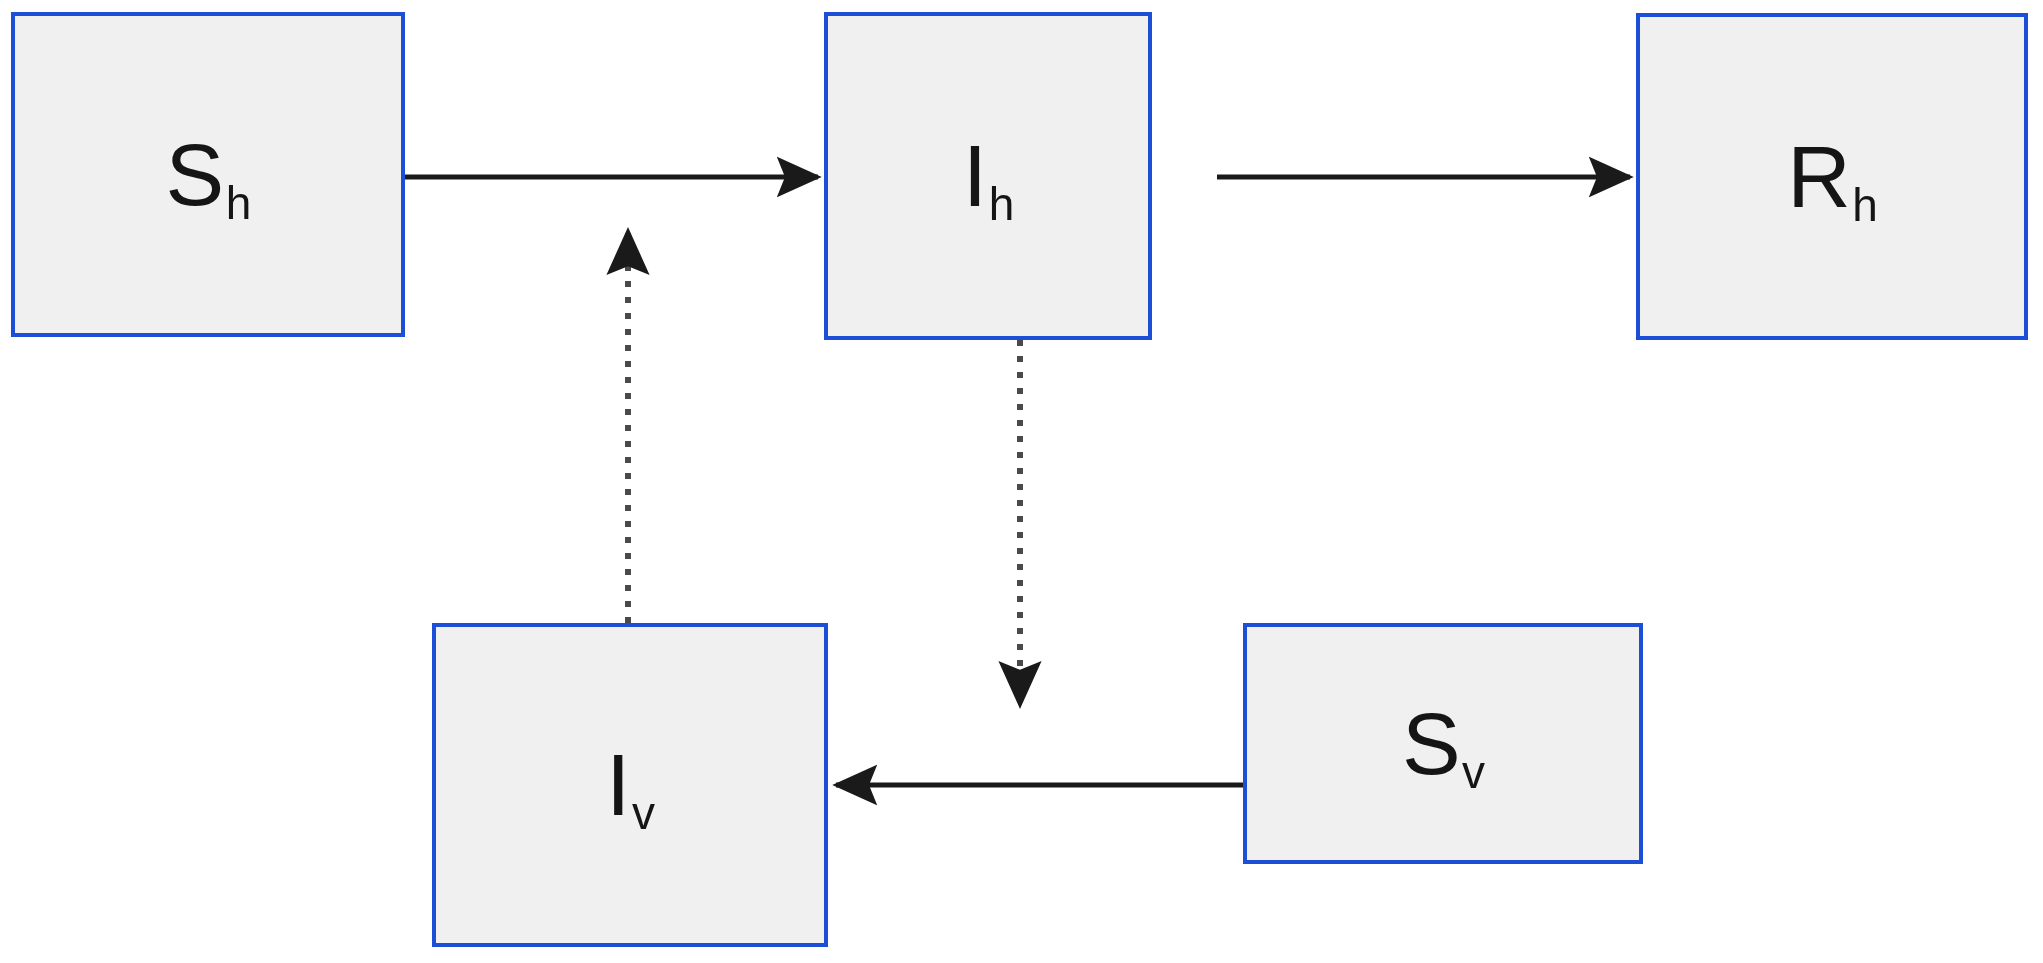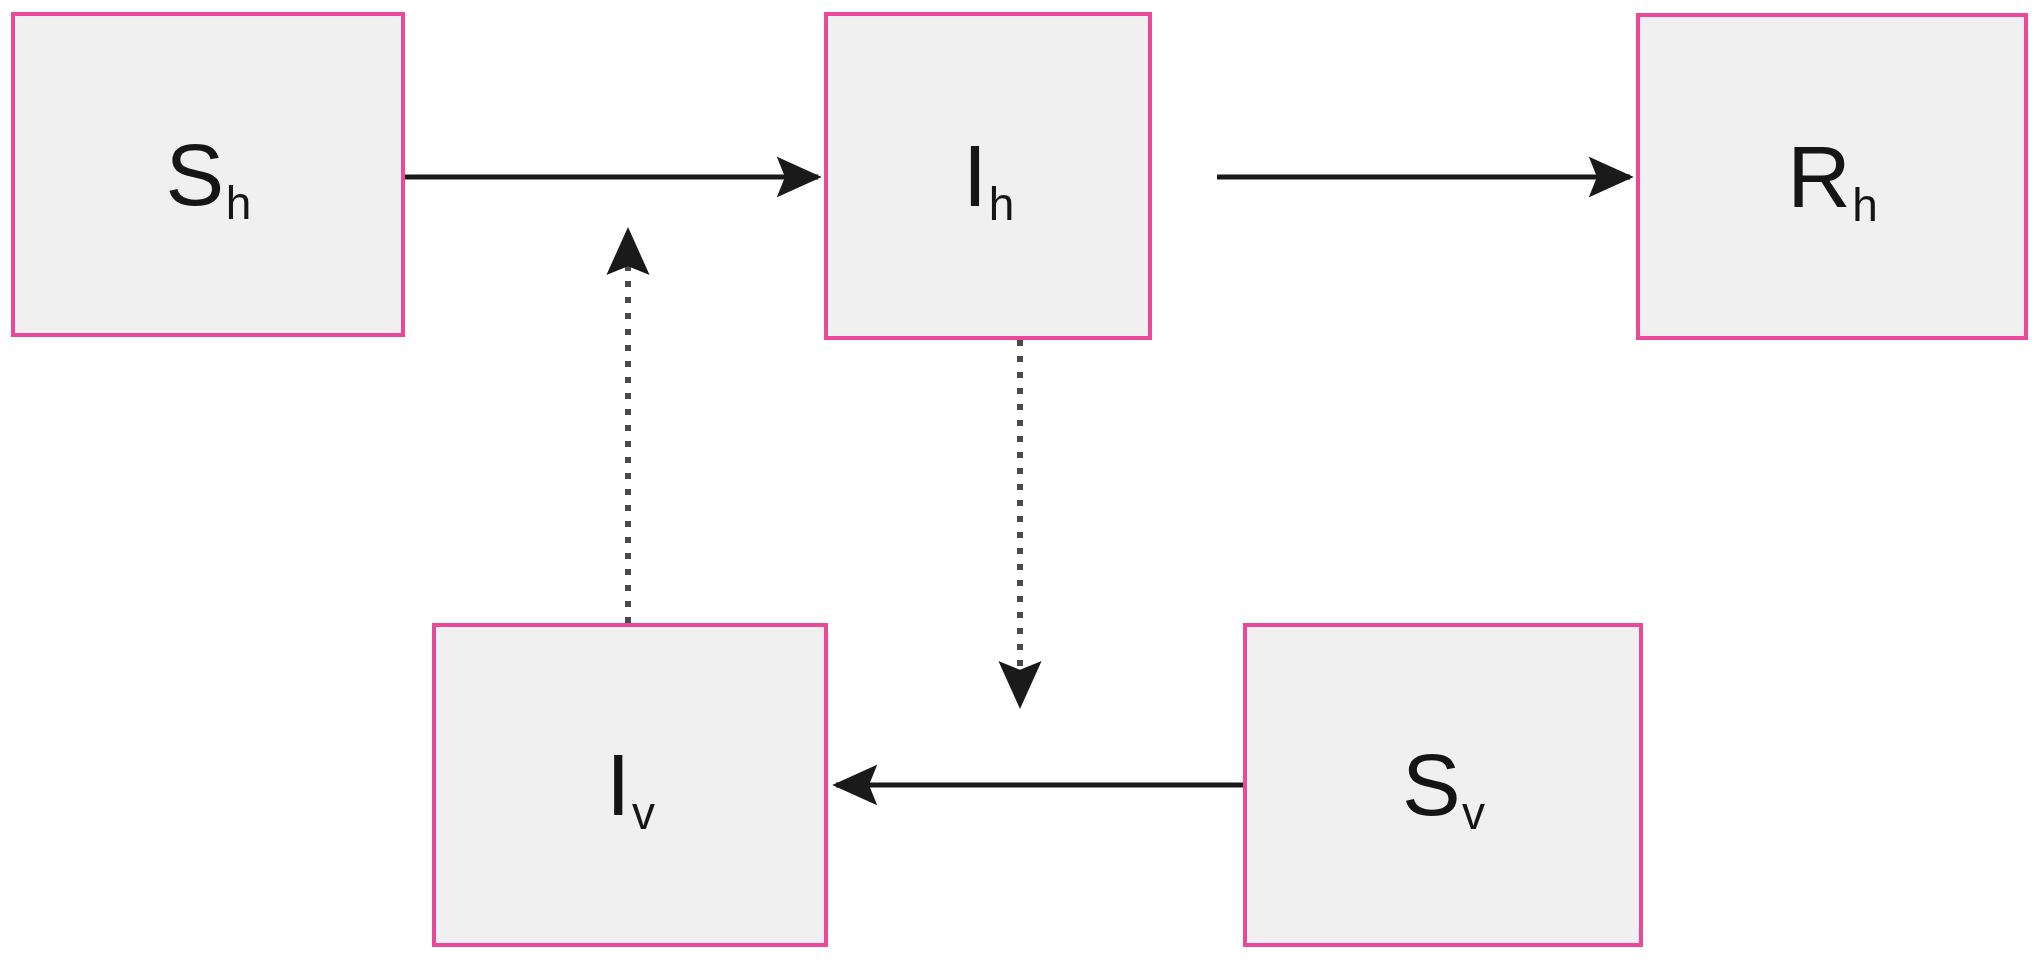--- a/index.html
+++ b/index.html
@@ -14,21 +14,21 @@
   #canvas {
     position: relative;
     width: 2043px;
     height: 963px;
     background: #ffffff;
     overflow: hidden;
   }
   .node {
     position: absolute;
     background: #f0f0f0;
-    border: 4px solid #ec4899;
+    border: 4px solid #1d4ed8;
     box-sizing: border-box;
     display: flex;
     align-items: center;
     justify-content: center;
   }
   .node-label {
     font-family: "Liberation Sans", sans-serif;
     font-size: 88px;
     line-height: 1;
     color: #151515;
@@ -55,21 +55,21 @@
     pointer-events: none;
   }
   .edge-hit {
     position: absolute;
   }
   
   #node-sh { left: 11px;   top: 12px;  width: 394px; height: 325px; }
   #node-ih { left: 824px;  top: 12px;  width: 328px; height: 328px; }
   #node-rh { left: 1636px; top: 13px;  width: 392px; height: 327px; }
   #node-iv { left: 432px;  top: 623px; width: 396px; height: 324px; }
-  #node-sv { left: 1243px; top: 623px; width: 400px; height: 324px; }
+  #node-sv { left: 1243px; top: 623px; width: 400px; height: 241px; }
 
   
   #hit-sh-ih { left: 405px;  top: 163px; width: 420px; height: 28px; }
   #hit-ih-rh { left: 1217px; top: 163px; width: 420px; height: 28px; }
   #hit-sv-iv { left: 828px;  top: 771px; width: 416px; height: 28px; }
   #hit-iv-sh-ih { left: 614px;  top: 214px; width: 28px; height: 412px; }
   #hit-ih-sv { left: 1006px; top: 340px; width: 28px; height: 378px; }
 </style>
 </head>
 <body>

